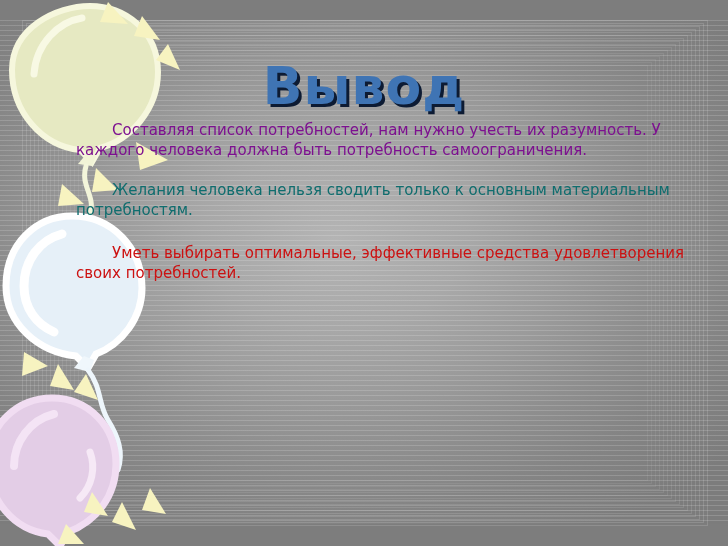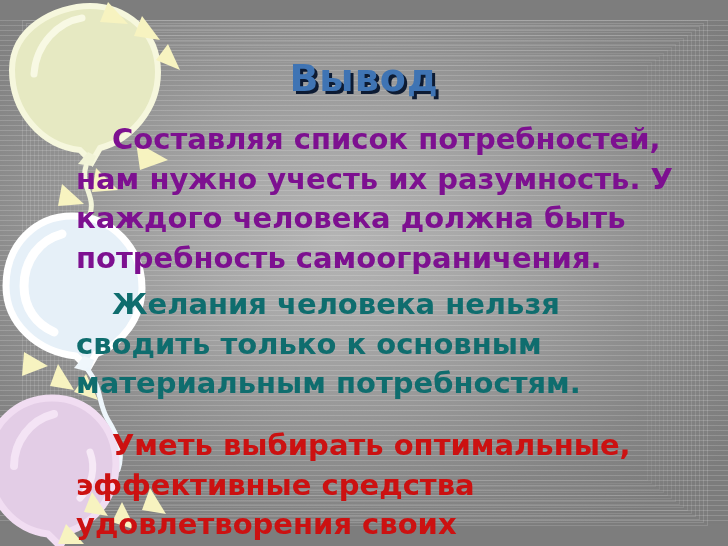--- a/index.html
+++ b/index.html
@@ -57,44 +57,44 @@
     border: 1px solid rgba(255,255,255,0.26);
   }
   #deco-svg { position: absolute; left: 0; top: 0; }
 
   
   .title {
     position: absolute;
     left: 0; right: 0;
     top: 56px;
     text-align: center;
-    font-size: 38px;
+    font-size: 52px;
     font-weight: bold;
     letter-spacing: 1px;
     color: #3f74b4;
     text-shadow: 3px 3px 0px #0d1b33;
     font-family: "DejaVu Sans", sans-serif;
   }
   .body-block {
     position: absolute;
     left: 76px;
     right: 26px;
     top: 120px;
   }
   .para {
-    font-size: 29px;
-    font-weight: bold;
+    font-size: 15px;
+    font-weight: normal;
     line-height: 1.365;
     text-indent: 36px;
     margin: 0 0 4px 0;
     font-family: "DejaVu Sans", sans-serif;
     white-space: pre-wrap;
   }
   .p-purple { color: #7d1090; }
-  .p-teal   { color: #0f6d6e; margin-top: 7px; }
+  .p-teal   { color: #0f6d6e; margin-top: 19px; }
   .p-red    { color: #cc1111; margin-top: 22px; }
 </style>
 </head>
 <body>
 
 <div id="slide">
 
   <div class="bg-base"></div>
   <div class="bg-lines"></div>
   <div class="bg-outer"></div>

